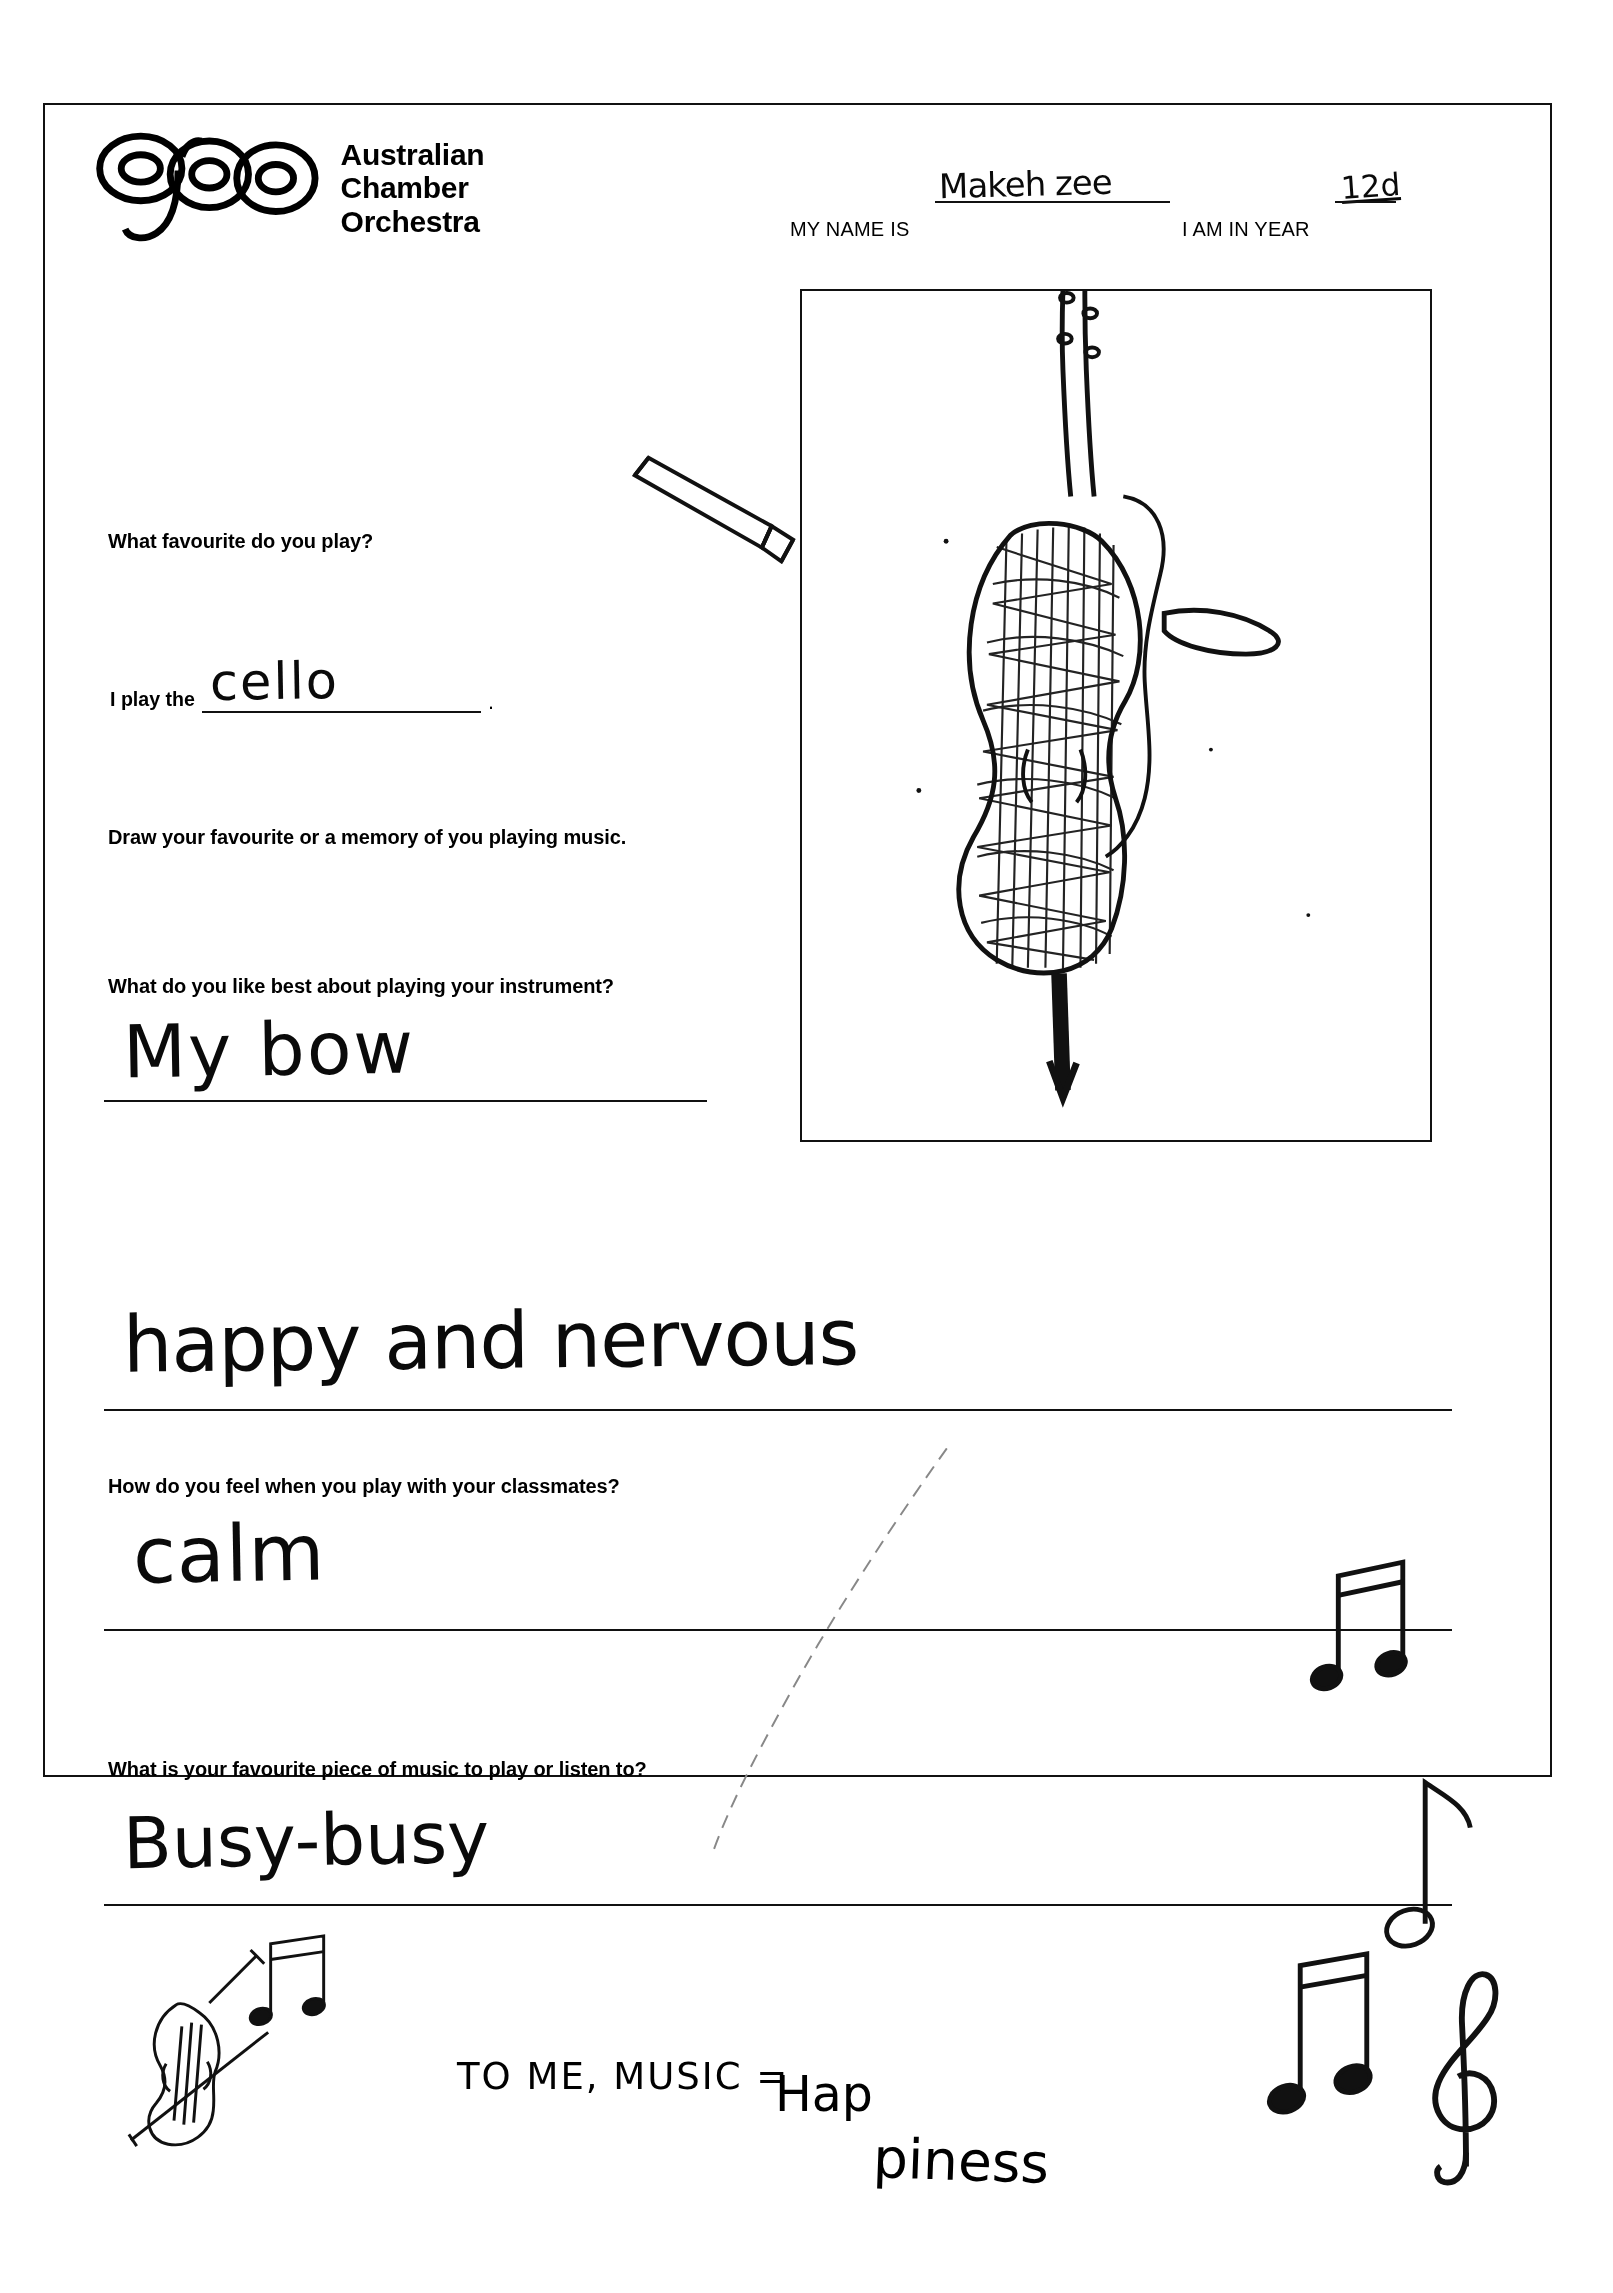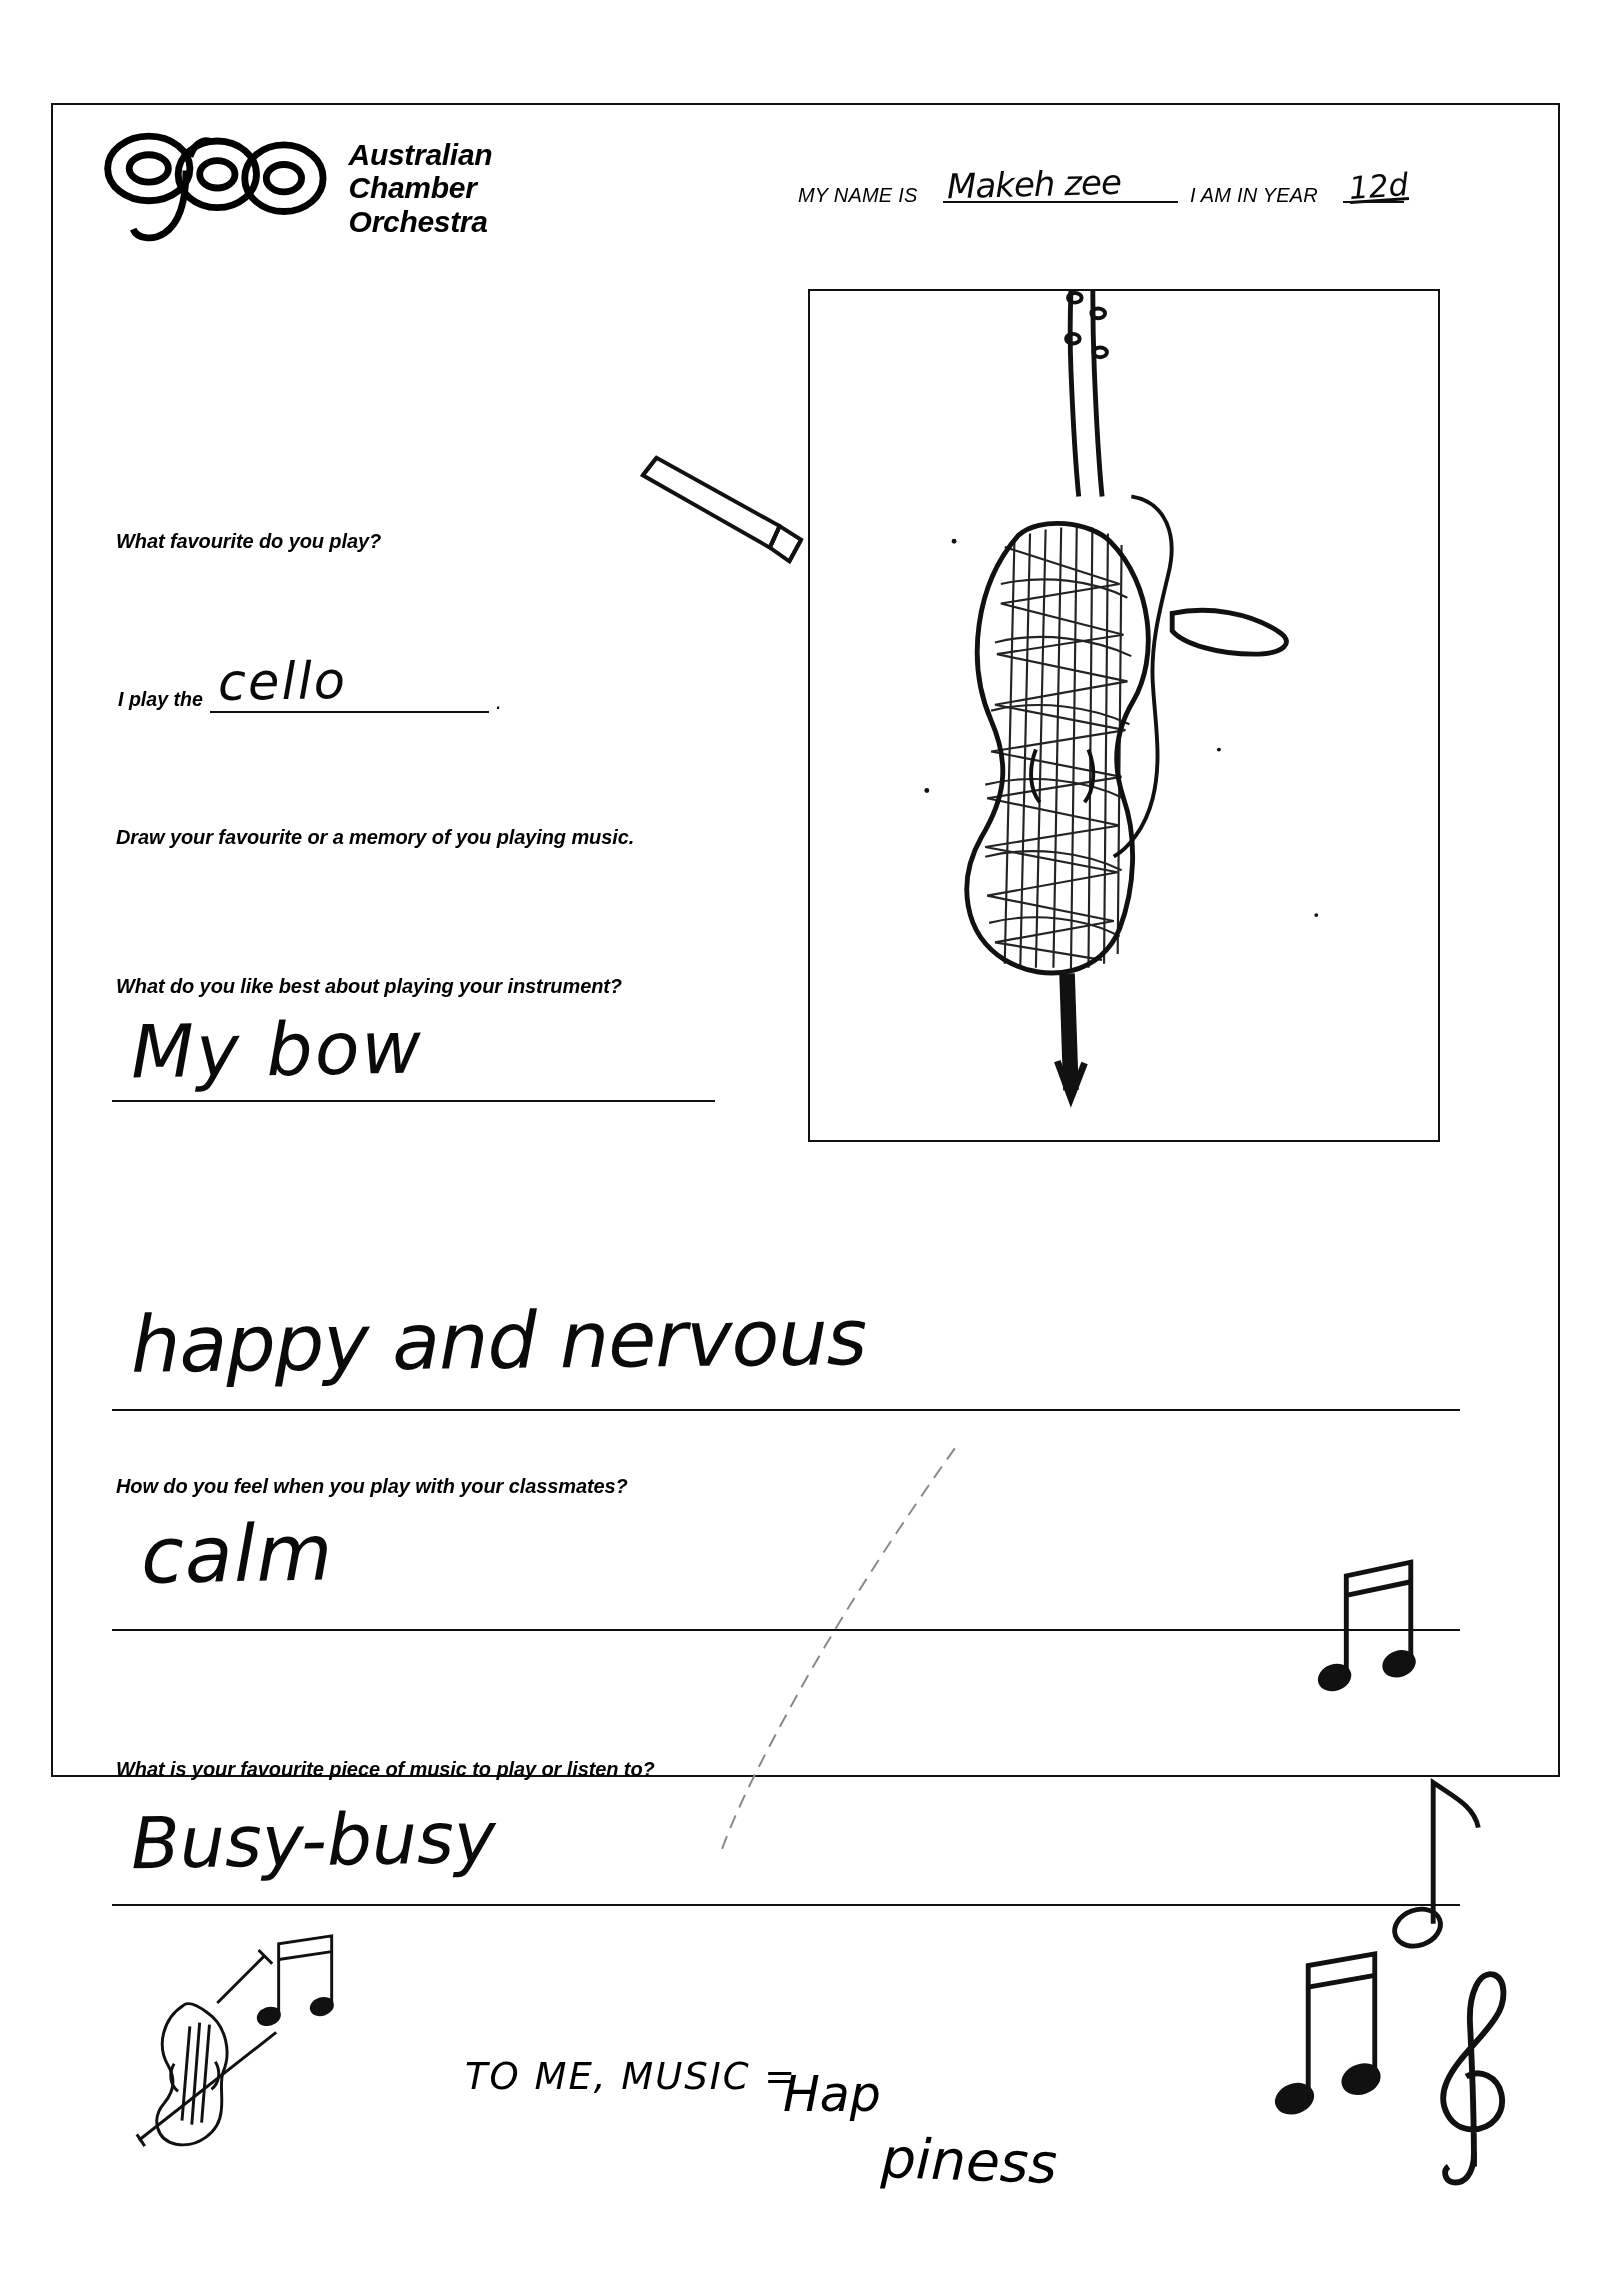--- a/index.html
+++ b/index.html
@@ -12,28 +12,27 @@
     height: 2294px;
     font-family: "Liberation Sans", sans-serif;
     color: #000;
     overflow: hidden;
     position: relative;
   }
 
   
   #sheet {
     position: absolute;
-    left: 51px;
+    left: 43px;
     top: 103px;
     width: 1509px;
     height: 1674px;
     border: 2px solid #111;
     box-sizing: border-box;
     background: #fff;
-    font-style: italic;
   }
 
   
   .logo-wrap {
     position: absolute;
     left: 39px;
     top: 21.6px;
     display: flex;
     align-items: center;
   }
@@ -54,20 +53,21 @@
     position: absolute;
     left: 745px;
     top: 61px;
     width: 676px;
     height: 49px;
   }
   .tiny-caps {
     font-size: 20px;
     letter-spacing: 0.2px;
     font-family: "Liberation Sans", sans-serif;
+    margin-top: 34px;
   }
   .name-label { position: absolute; left: 0; top: 17.6px; }
   .name-value {
     position: absolute;
     left: 149px; top: -2px;
     font-family: "DejaVu Sans", sans-serif;
     font-size: 34px;
     transform: rotate(-1.5deg);
     letter-spacing: -1px;
   }

